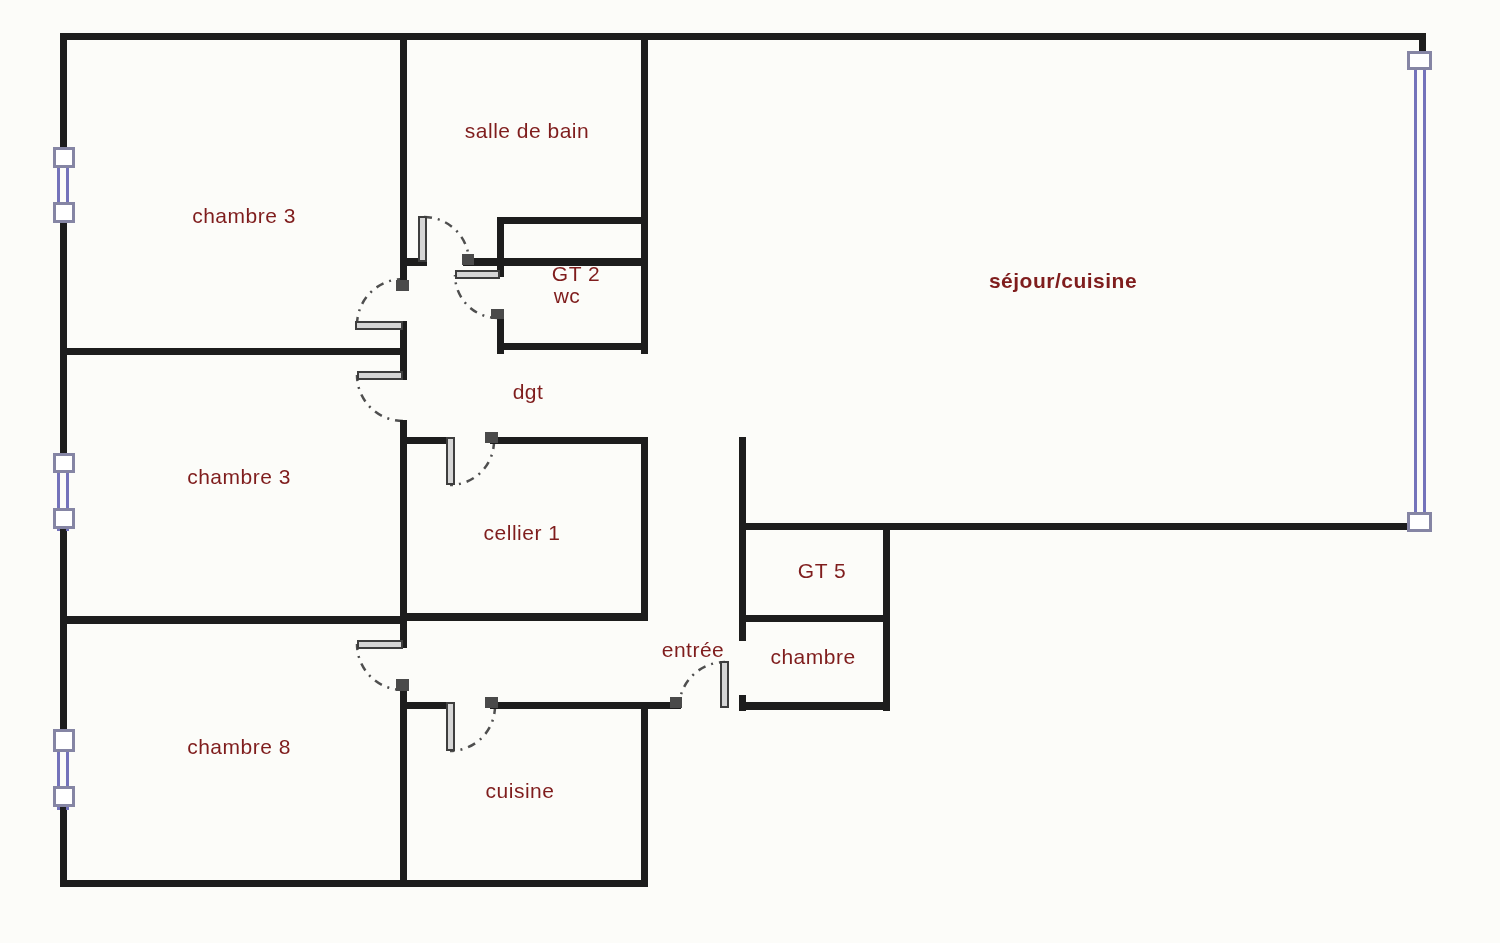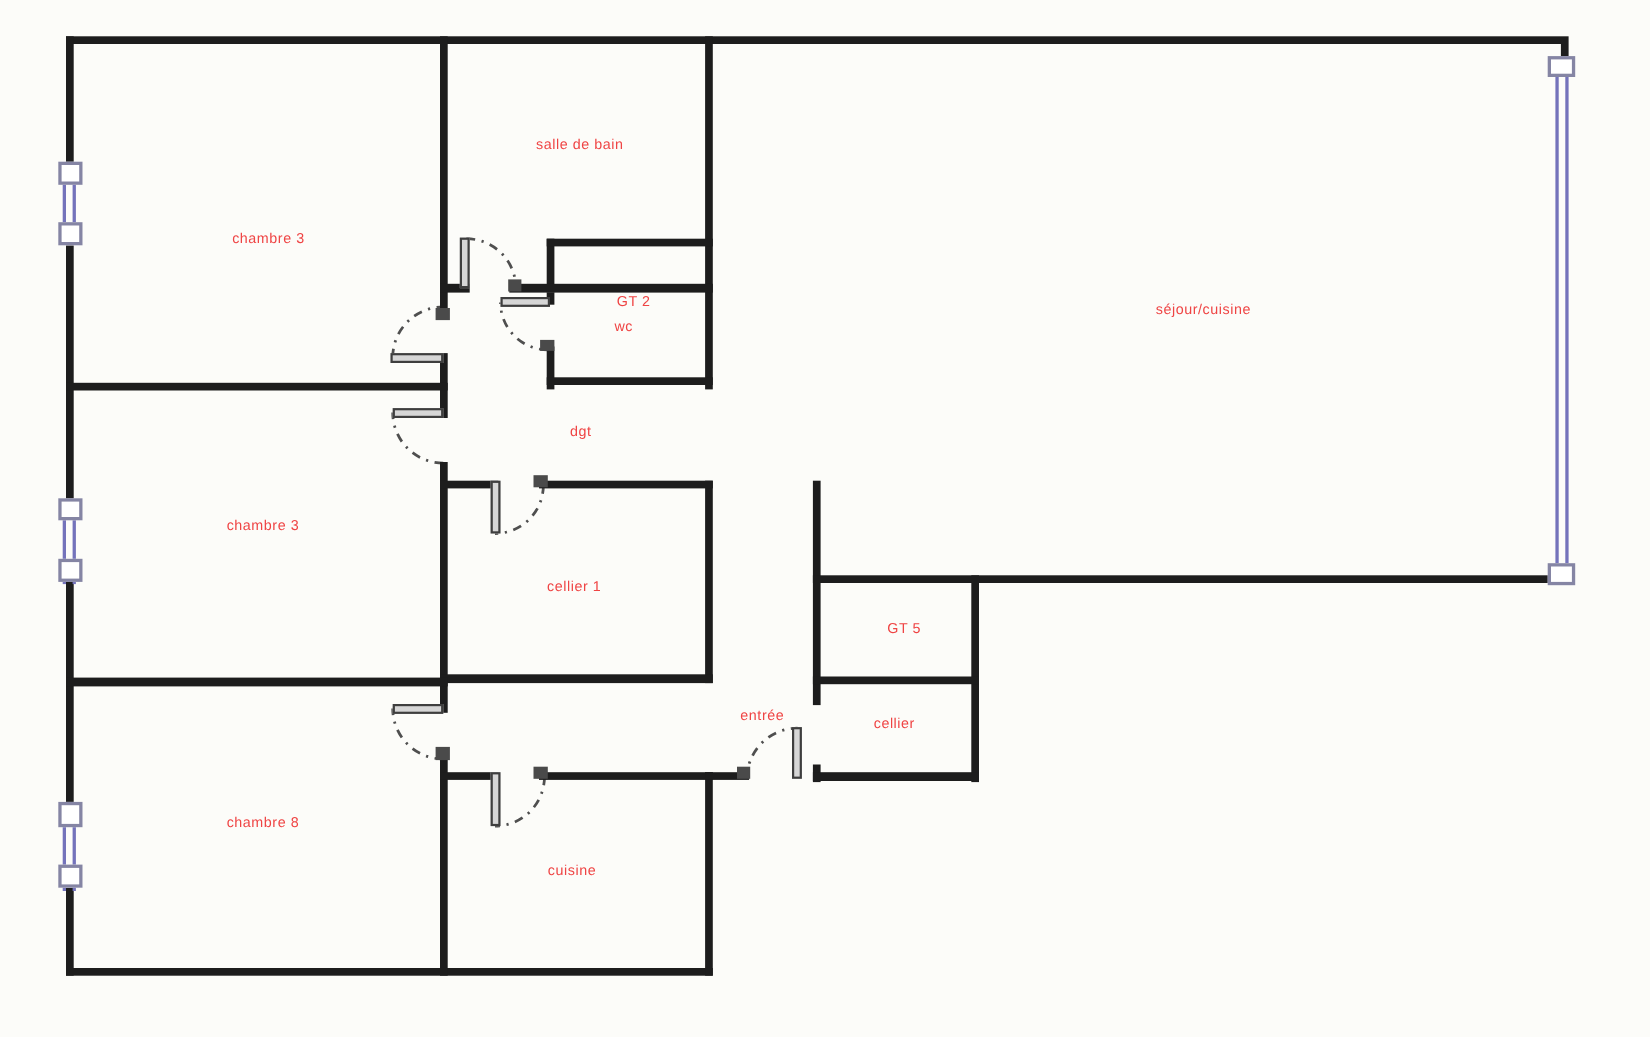--- a/index.html
+++ b/index.html
@@ -2,21 +2,21 @@
 <html><head>
 <meta charset="utf-8">
 <style>
   html,body{margin:0;padding:0;background:#ffffff;}
   #plan{position:relative;overflow:hidden;font-family:"Liberation Sans",sans-serif;}
   .wall{position:absolute;background:#1d1d1d;}
   .stub{position:absolute;background:#4a4a4a;}
   .door-leaf{position:absolute;background:#d6d6d6;border:2px solid #3e3e3e;box-sizing:border-box;}
   .win-line{position:absolute;border-left:3px solid #7473bb;border-right:3px solid #7473bb;box-sizing:border-box;}
   .win-cap{position:absolute;background:#ffffff;border:3px solid #8585a4;box-sizing:border-box;}
-  .room-label{position:absolute;transform:translate(-50%,-50%);font-size:13px;color:#ef4444;white-space:nowrap;letter-spacing:0.5px;}
+  .room-label{position:absolute;transform:translate(-50%,-50%);font-size:21px;color:#7f1d1d;white-space:nowrap;letter-spacing:0.5px;}
   #arcs{position:absolute;left:0;top:0;pointer-events:none;}
 </style>
 </head>
 <body>
 
 <div id="plan" style="width: 1500px; height: 943px; background: rgb(252, 252, 249);">
   <svg id="arcs" width="1500" height="943">
       <path d="M 424.0 217.0 A 45 45 0 0 1 469.0 262.0" fill="none" stroke="#4f4f4f" stroke-width="2.5" stroke-dasharray="8 6 2 6"></path>
       <path d="M 498.0 318.0 A 43 43 0 0 1 455.0 275.0" fill="none" stroke="#4f4f4f" stroke-width="2.5" stroke-dasharray="8 6 2 6"></path>
       <path d="M 357.0 325.0 A 46 46 0 0 1 403.0 279.0" fill="none" stroke="#4f4f4f" stroke-width="2.5" stroke-dasharray="8 6 2 6"></path>
@@ -85,22 +85,22 @@
     <div class="door-leaf" style="left: 355px; top: 321px; width: 48px; height: 9px;"></div>
     <div class="door-leaf" style="left: 357px; top: 371px; width: 46px; height: 9px;"></div>
     <div class="door-leaf" style="left: 446px; top: 437px; width: 9px; height: 48px;"></div>
     <div class="door-leaf" style="left: 357px; top: 640px; width: 46px; height: 9px;"></div>
     <div class="door-leaf" style="left: 446px; top: 702px; width: 9px; height: 49px;"></div>
     <div class="door-leaf" style="left: 720px; top: 661px; width: 9px; height: 47px;"></div>
     <div class="room-label" style="left: 244px; top: 204px; margin-top: 12px;">chambre 3</div>
     <div class="room-label" style="left: 527px; top: 131px;">salle de bain</div>
     <div class="room-label" style="left: 576px; top: 238px; margin-top: 36px;">GT 2</div>
     <div class="room-label" style="left: 567px; top: 296px;">wc</div>
-    <div class="room-label" style="left: 1094px; top: 281px;">séjour/cuisine</div>
+    <div class="room-label" style="left: 1063px; top: 281px; font-weight: bold;">séjour/cuisine</div>
     <div class="room-label" style="left: 528px; top: 392px;">dgt</div>
     <div class="room-label" style="left: 239px; top: 477px;">chambre 3</div>
     <div class="room-label" style="left: 522px; top: 533px;">cellier 1</div>
     <div class="room-label" style="left: 822px; top: 571px;">GT 5</div>
     <div class="room-label" style="left: 693px; top: 650px;">entrée</div>
-    <div class="room-label" style="left: 813px; top: 657px;">cellier</div>
+    <div class="room-label" style="left: 813px; top: 657px;">chambre</div>
     <div class="room-label" style="left: 239px; top: 747px;">chambre 8</div>
     <div class="room-label" style="left: 520px; top: 791px;">cuisine</div>
   </div>
 
 </body></html>

